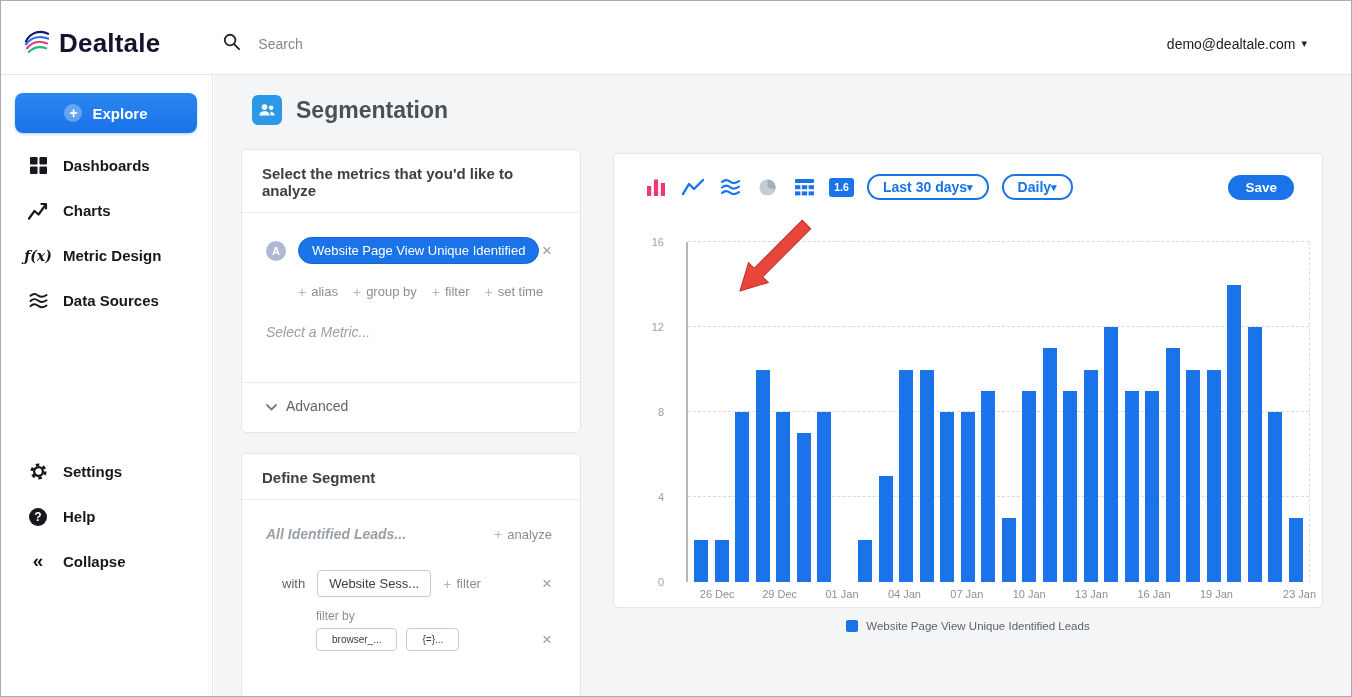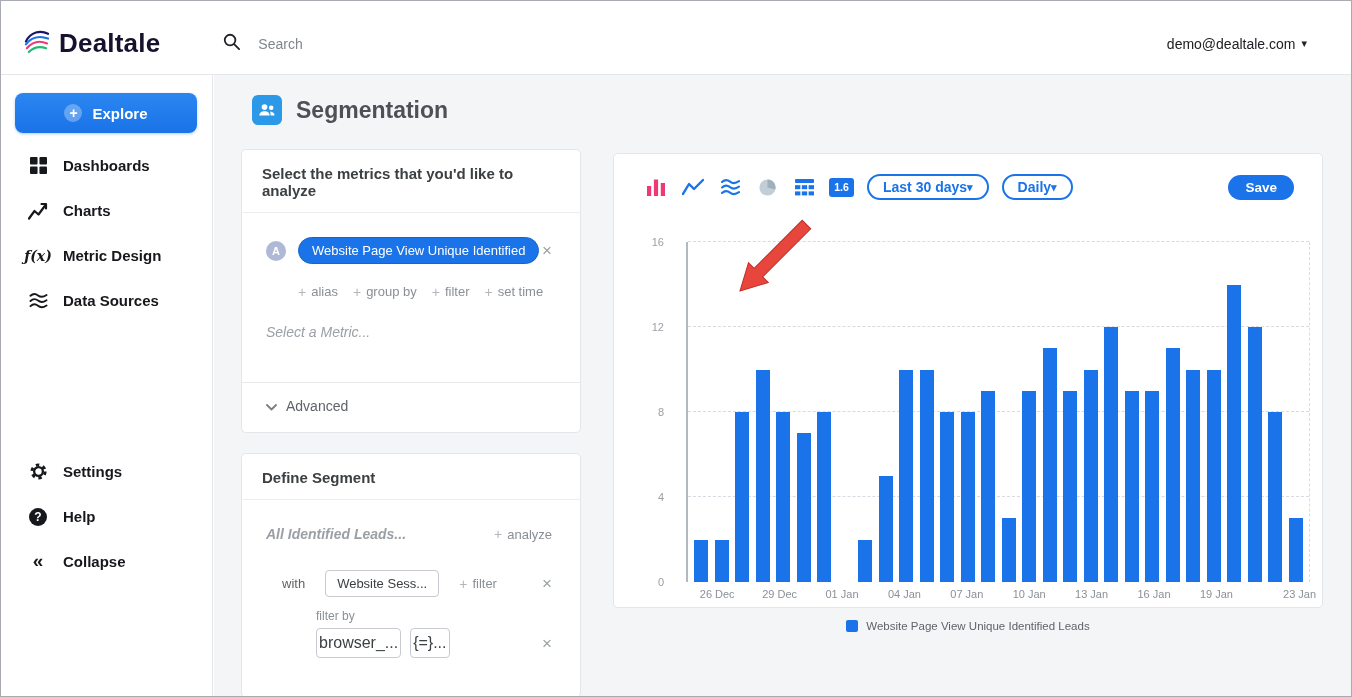--- a/index.html
+++ b/index.html
@@ -48,26 +48,26 @@
   .metric-placeholder { margin: 25px 0 0 24px; font-size: 14px; font-style: italic; color: #9aa0a6; }
   .metrics-divider { margin-top: 42px; border-top: 1px solid #e8eaed; }
   .advanced-row { display: flex; align-items: center; gap: 9px; padding: 15px 24px; font-size: 14px; color: #5f6368; cursor: pointer; }
 
   
   .segment-card { left: 27px; top: 390px; width: 340px; height: 245px; }
   .seg-body { padding: 0 28px 0 24px; }
   .seg-row1 { display: flex; align-items: center; margin-top: 26px; }
   .seg-base { font-size: 14px; font-style: italic; color: #9aa0a6; font-weight: bold; }
   .seg-analyze { margin-left: auto; display: flex; align-items: center; gap: 5px; font-size: 13px; color: #8a8f97; cursor: pointer; }
-  .seg-row2 { display: flex; align-items: center; margin: 28px 0 0 16px; gap: 20px; }
+  .seg-row2 { display: flex; align-items: center; margin: 28px 0 0 16px; gap: 12px; }
   .with-label { font-size: 13px; color: #5f6368; }
   .seg-select { background: #fff; border: 1px solid #c7cad0; border-radius: 4px; padding: 5px 11px; font-size: 13px; color: #3c4043; cursor: pointer; white-space: nowrap; }
   .seg-filterby { margin: 12px 0 0 50px; font-size: 12px; color: #8a8f97; }
   .seg-row4 { display: flex; align-items: center; gap: 9px; margin: 5px 0 0 50px; }
-  .seg-field { background: #fff; border: 1px solid #c7cad0; border-radius: 4px; padding: 5px 2px; font-size: 16px; color: #3c4043; cursor: pointer; white-space: nowrap; }
+  .seg-field { background: #fff; border: 1px solid #c7cad0; border-radius: 4px; padding: 5px 15px; font-size: 10px; color: #3c4043; cursor: pointer; white-space: nowrap; }
 
   
   .chart-card { left: 399px; top: 90px; width: 710px; height: 455px; }
   .chart-toolbar { position: absolute; top: 18px; left: 30px; right: 28px; height: 30px; display: flex; align-items: center; gap: 13px; justify-content: space-between; }
   .tool-icon { display: flex; align-items: center; justify-content: center; width: 24px; height: 24px; cursor: pointer; }
   .ratio-badge { width: 25px; height: 19px; border-radius: 3px; background: #1a73e8; color: #fff; font-size: 10.5px; font-weight: 700; display: flex; align-items: center; justify-content: center; cursor: pointer; }
   .pill-btn { display: flex; align-items: center; border: 2px solid #1a73e8; color: #1a73e8; background: #fff; font-weight: 700; font-size: 14px; padding: 3px 14px; border-radius: 16px; cursor: pointer; white-space: nowrap; }
   .pill-btn:first-of-type { margin-left: 22px; }
   .save-btn { margin-left: auto; background: #1a73e8; color: #fff; border-radius: 14px; padding: 5px 17px; font-size: 13.5px; font-weight: 700; cursor: pointer; }
 

